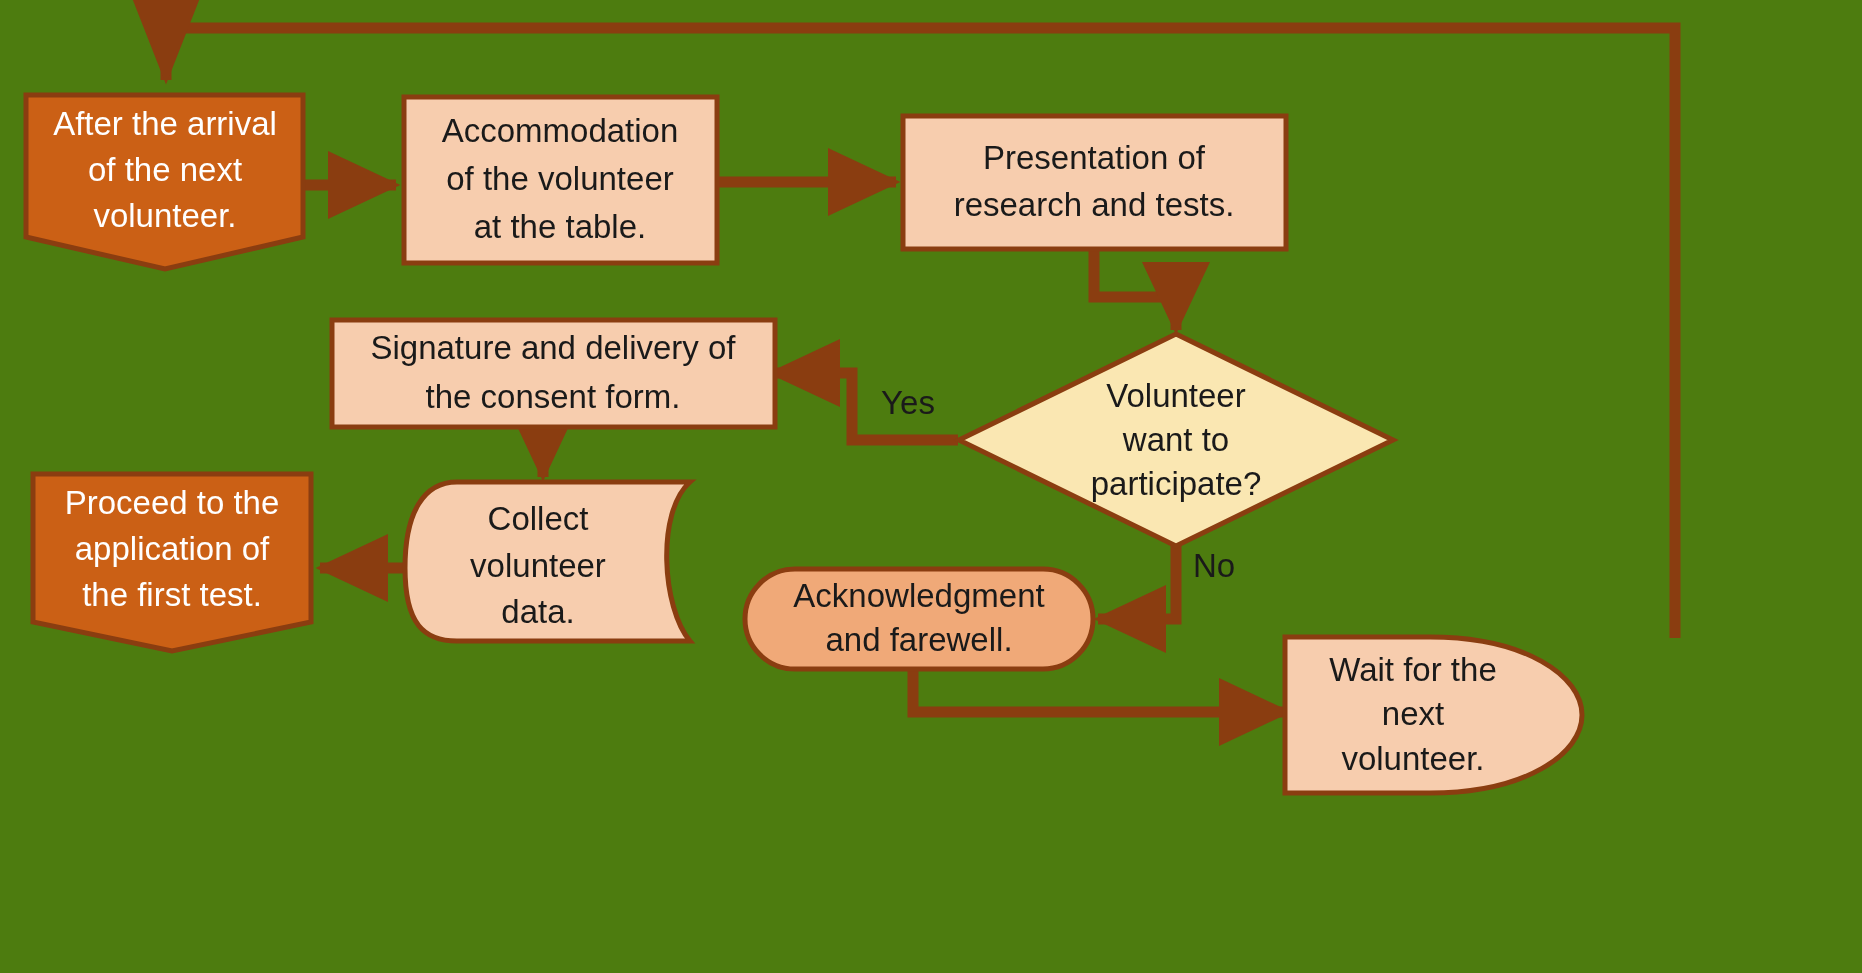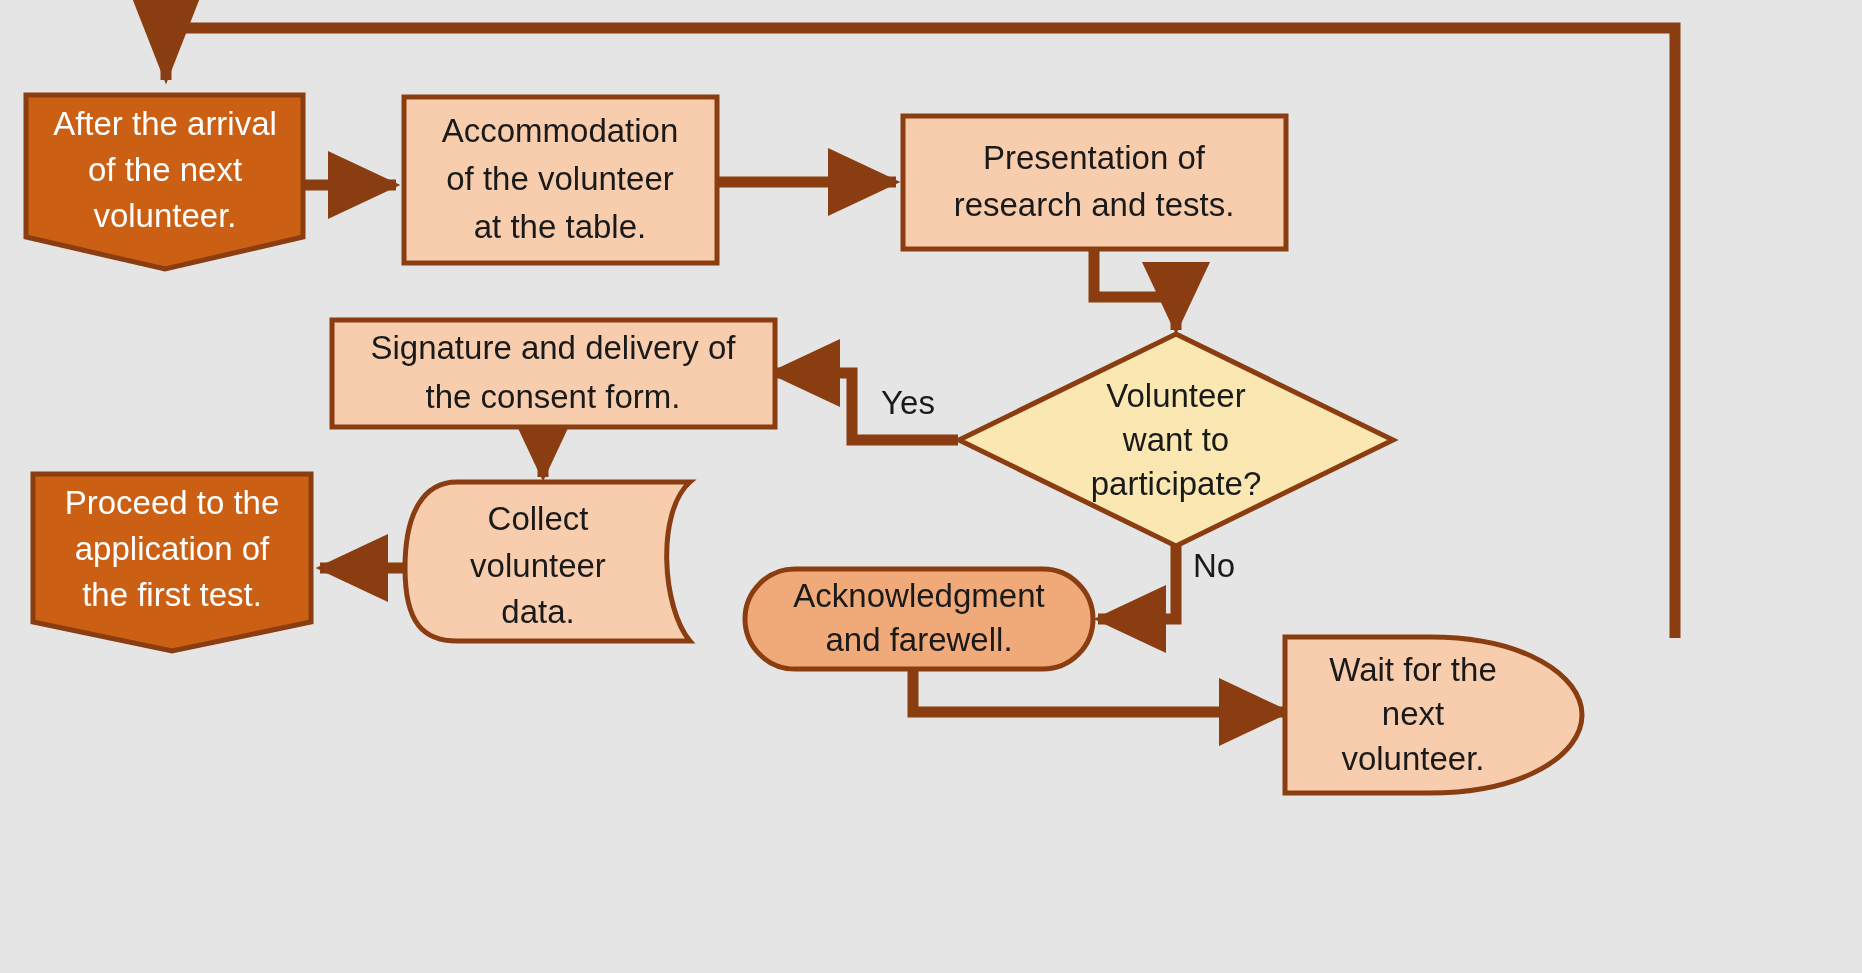--- a/index.html
+++ b/index.html
@@ -4,21 +4,21 @@
 <style>
   html, body {
     margin: 0;
     padding: 0;
     background: #ffffff;
   }
   #canvas {
     position: relative;
     width: 1862px;
     height: 973px;
-    background: #e5e5e5;
+    background: #4d7c0f;
     font-family: "Liberation Sans", sans-serif;
     overflow: hidden;
     text-decoration: underline;
   }
   svg#diagram {
     position: absolute;
     left: 0;
     top: 0;
     width: 1862px;
     height: 973px;

